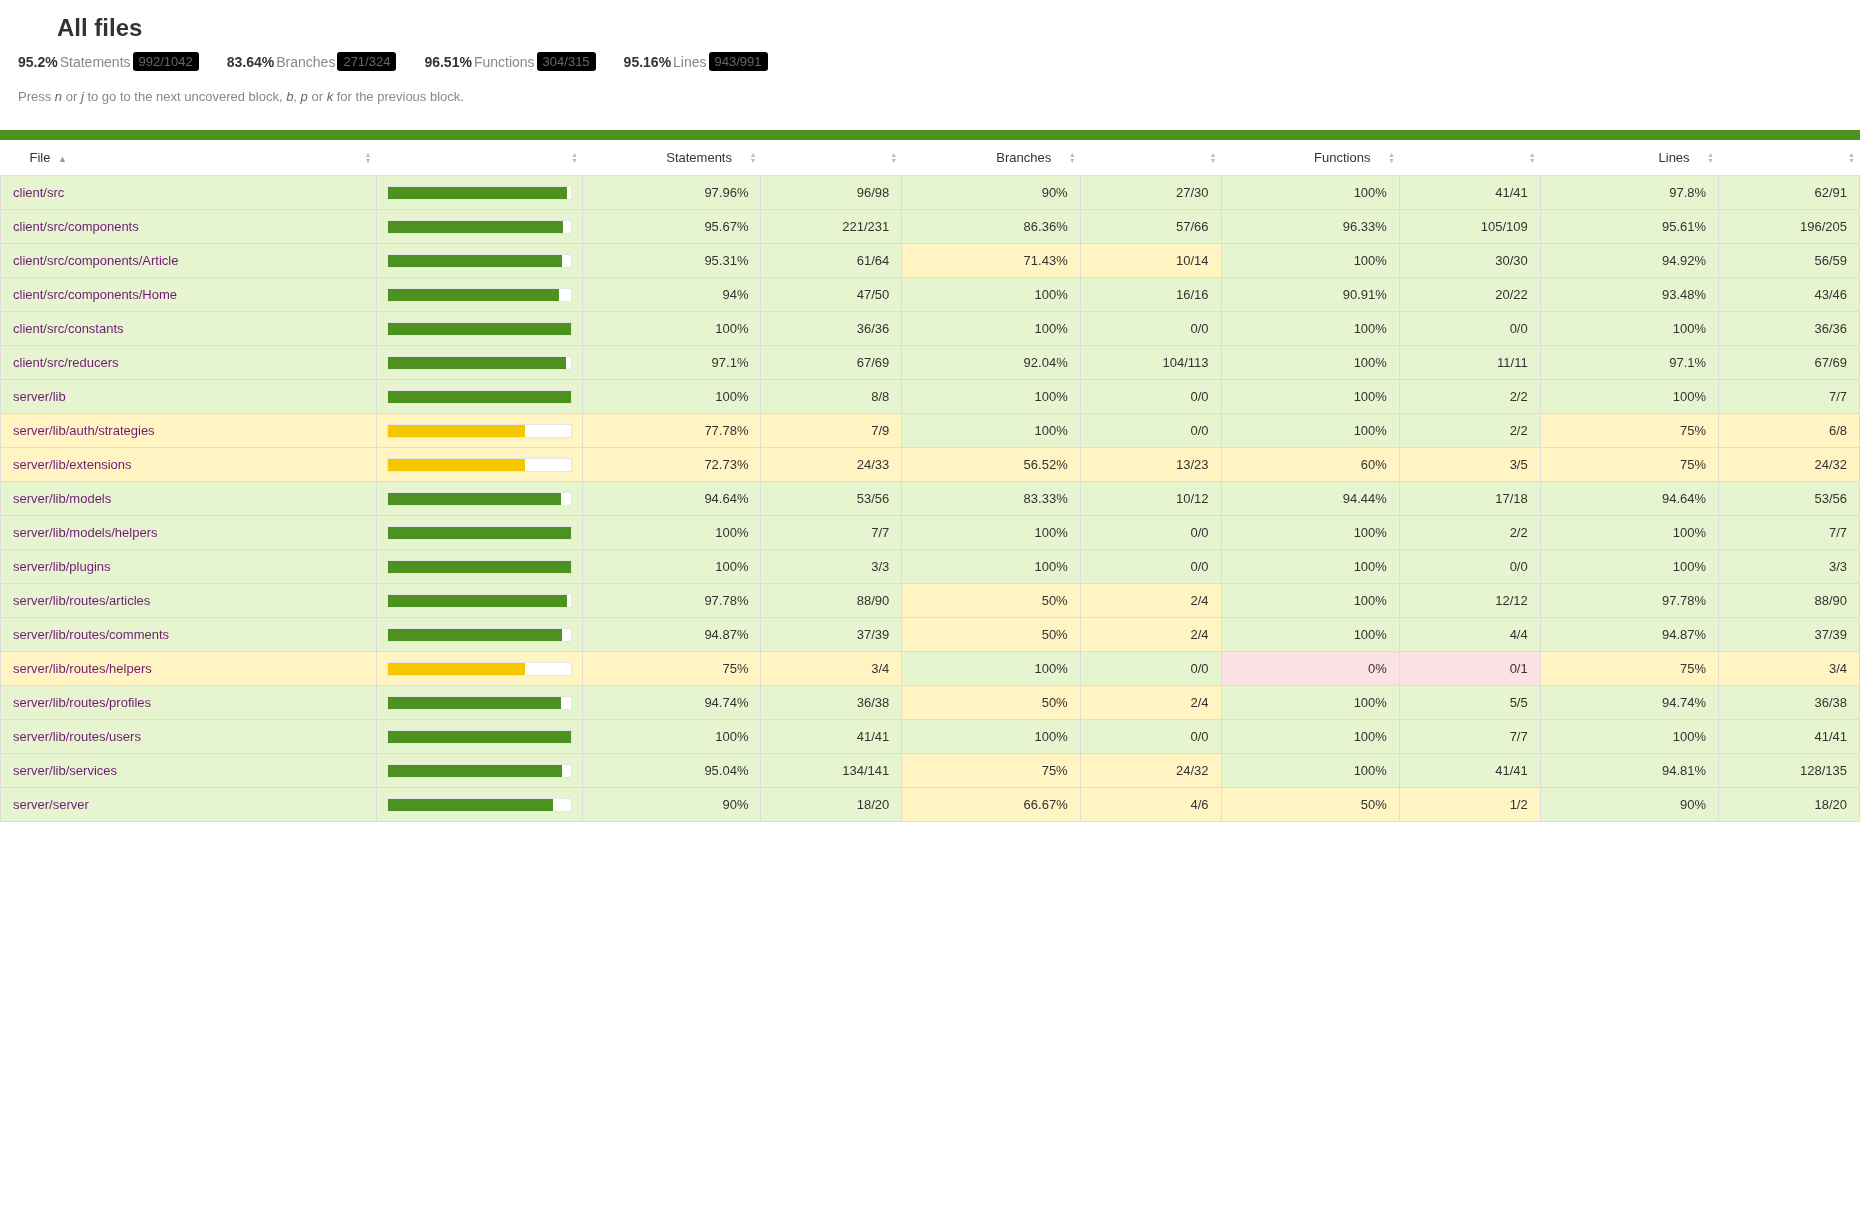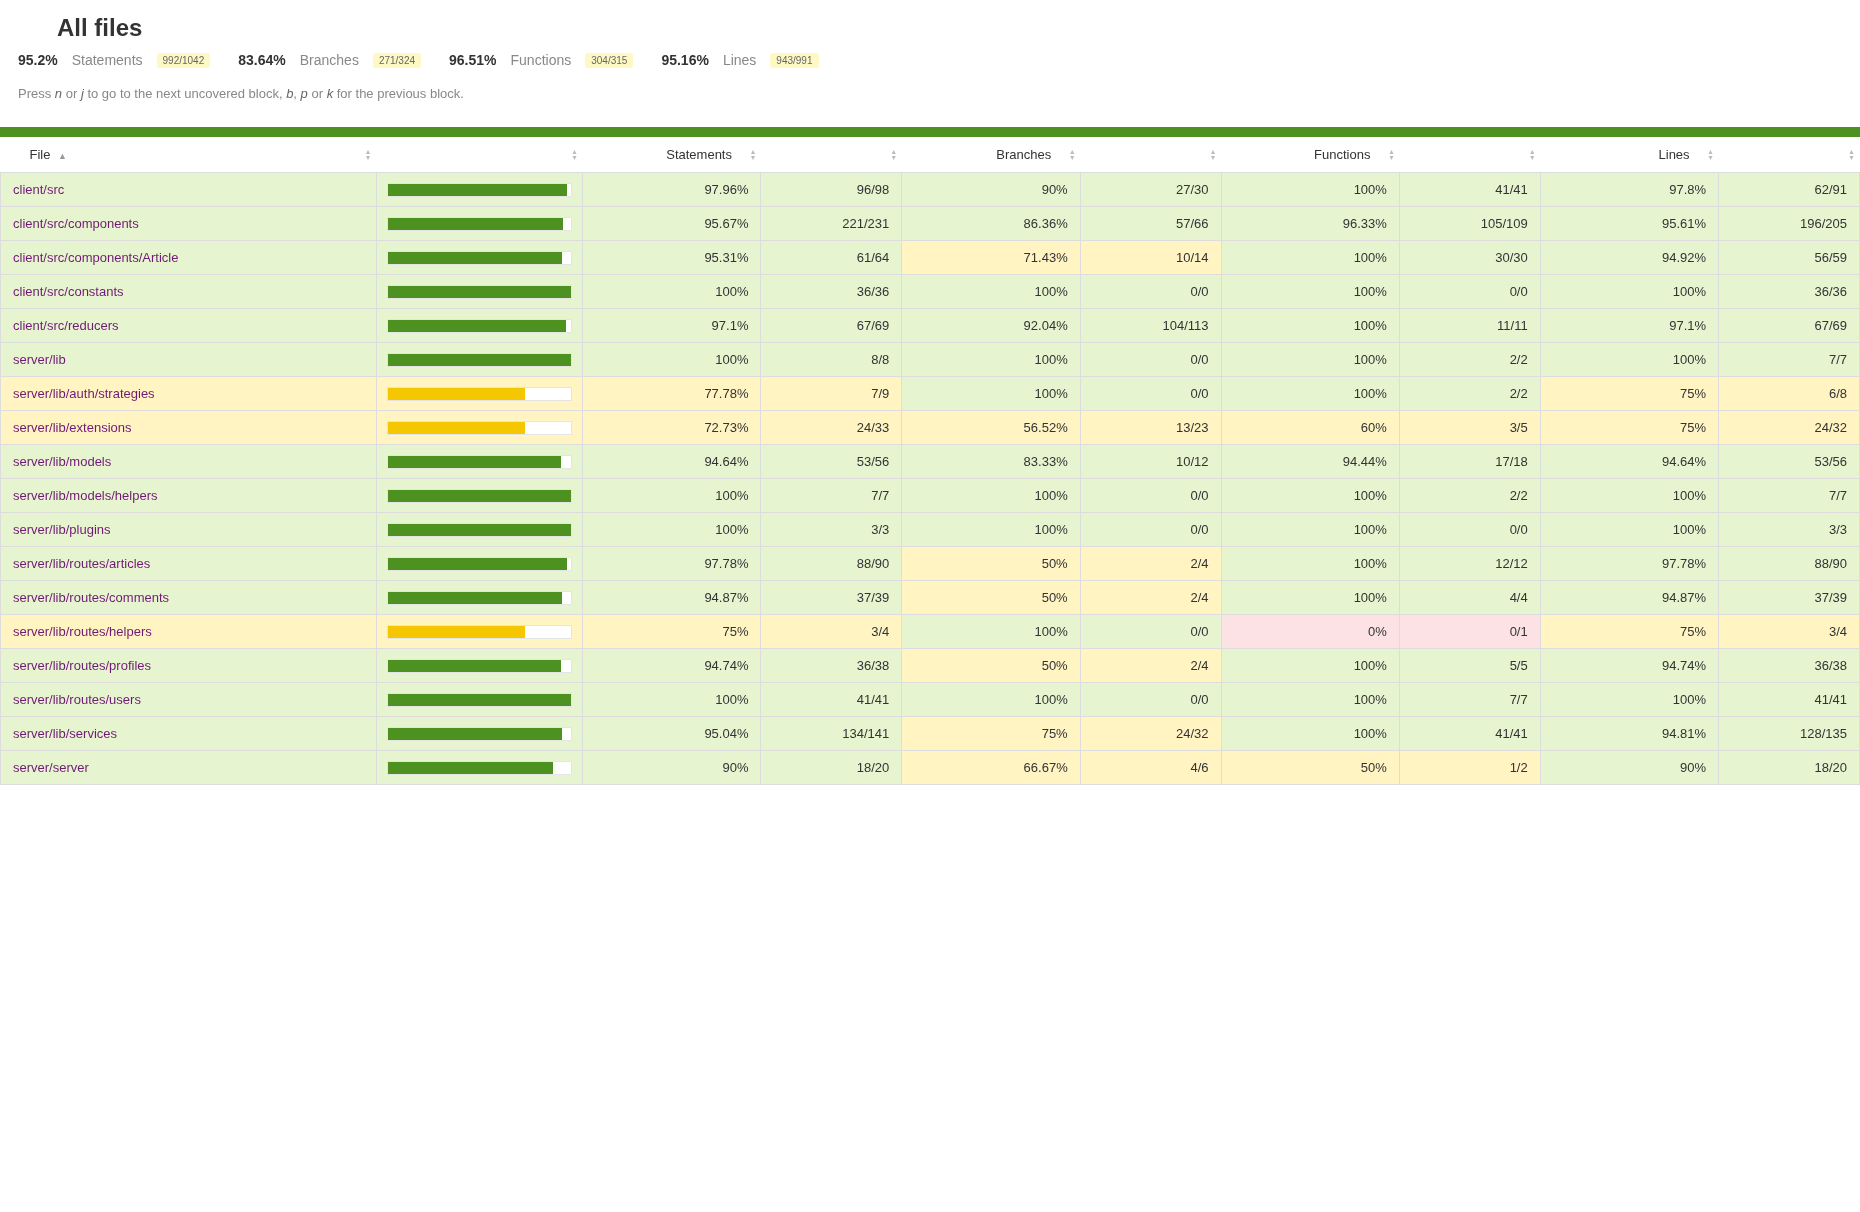--- a/index.html
+++ b/index.html
@@ -1,24 +1,24 @@
 <!DOCTYPE html>
 <html><head>
   <meta charset="utf-8">
   <style>
     * { box-sizing: border-box; margin: 0; padding: 0; }
     body { font-family: -apple-system, BlinkMacSystemFont, "Segoe UI", Helvetica, Arial, sans-serif; font-size: 14px; color: #333; background: #fff; }
     .wrapper { padding: 0; }
     .header { padding: 14px 18px 12px; }
     h1 { font-size: 24px; font-weight: 700; margin-bottom: 10px; margin-left: 39px; }
     .summary-row { display: flex; gap: 28px; flex-wrap: wrap; }
-    .summary-item { display: flex; align-items: center; gap: 14px; font-size: 14px; }
+    .summary-item { display: flex; align-items: center; gap: 2px; font-size: 14px; }
     .summary-pct { font-weight: 700; color: #333; }
     .summary-label { color: #888; }
-    .summary-frac { background: #fef9c3; color: #666; padding: 2px 6px; border-radius: 3px; font-size: 10px; }
+    .summary-frac { background: #000000; color: #666; padding: 2px 6px; border-radius: 3px; font-size: 13px; }
     .hint { color: #888; font-size: 13px; margin-top: 18px; }
     .hint em { font-style: italic; color: #666; }
     .status-bar { height: 10px; background: #4d9221; margin-top: 14px; }
     table { width: 100%; border-collapse: collapse; table-layout: fixed; }
     thead th { text-align: left; font-weight: 400; color: #333; font-size: 13px; padding: 10px 29px; border-bottom: 1px solid #ddd; cursor: pointer; position: relative; }
     thead th.right { text-align: right; }
     .sort-ind { font-size: 9px; color: #999; margin-left: 4px; display: inline-block; }
     .sort-double { position: absolute; right: 6px; top: 50%; transform: translateY(-50%); font-size: 8px; color: #bbb; line-height: 6px; }
     tbody td { padding: 9px 12px; border: 1px solid #ddd; font-size: 13px; }
     tbody td.right { text-align: right; }
@@ -155,20 +155,36 @@
           <td class="right bg-high">95.31%</td>
           <td class="right bg-high">61/64</td>
           <td class="right bg-med">71.43%</td>
           <td class="right bg-med">10/14</td>
           <td class="right bg-high">100%</td>
           <td class="right bg-high">30/30</td>
           <td class="right bg-high">94.92%</td>
           <td class="right bg-high">56/59</td>
         </tr>
         <tr>
+          <td class="bg-high"><a href="#">client/src/components/Home</a></td>
+          <td class="bar-cell bg-high">
+            <div class="bar-container">
+              <div class="bar-fill bar-high" style="width:93.48%"></div>
+            </div>
+          </td>
+          <td class="right bg-high">94%</td>
+          <td class="right bg-high">47/50</td>
+          <td class="right bg-high">100%</td>
+          <td class="right bg-high">16/16</td>
+          <td class="right bg-high">90.91%</td>
+          <td class="right bg-high">20/22</td>
+          <td class="right bg-high">93.48%</td>
+          <td class="right bg-high">43/46</td>
+        </tr>
+        <tr>
           <td class="bg-high"><a href="#">client/src/constants</a></td>
           <td class="bar-cell bg-high">
             <div class="bar-container">
               <div class="bar-fill bar-high" style="width:100%"></div>
             </div>
           </td>
           <td class="right bg-high">100%</td>
           <td class="right bg-high">36/36</td>
           <td class="right bg-high">100%</td>
           <td class="right bg-high">0/0</td>

